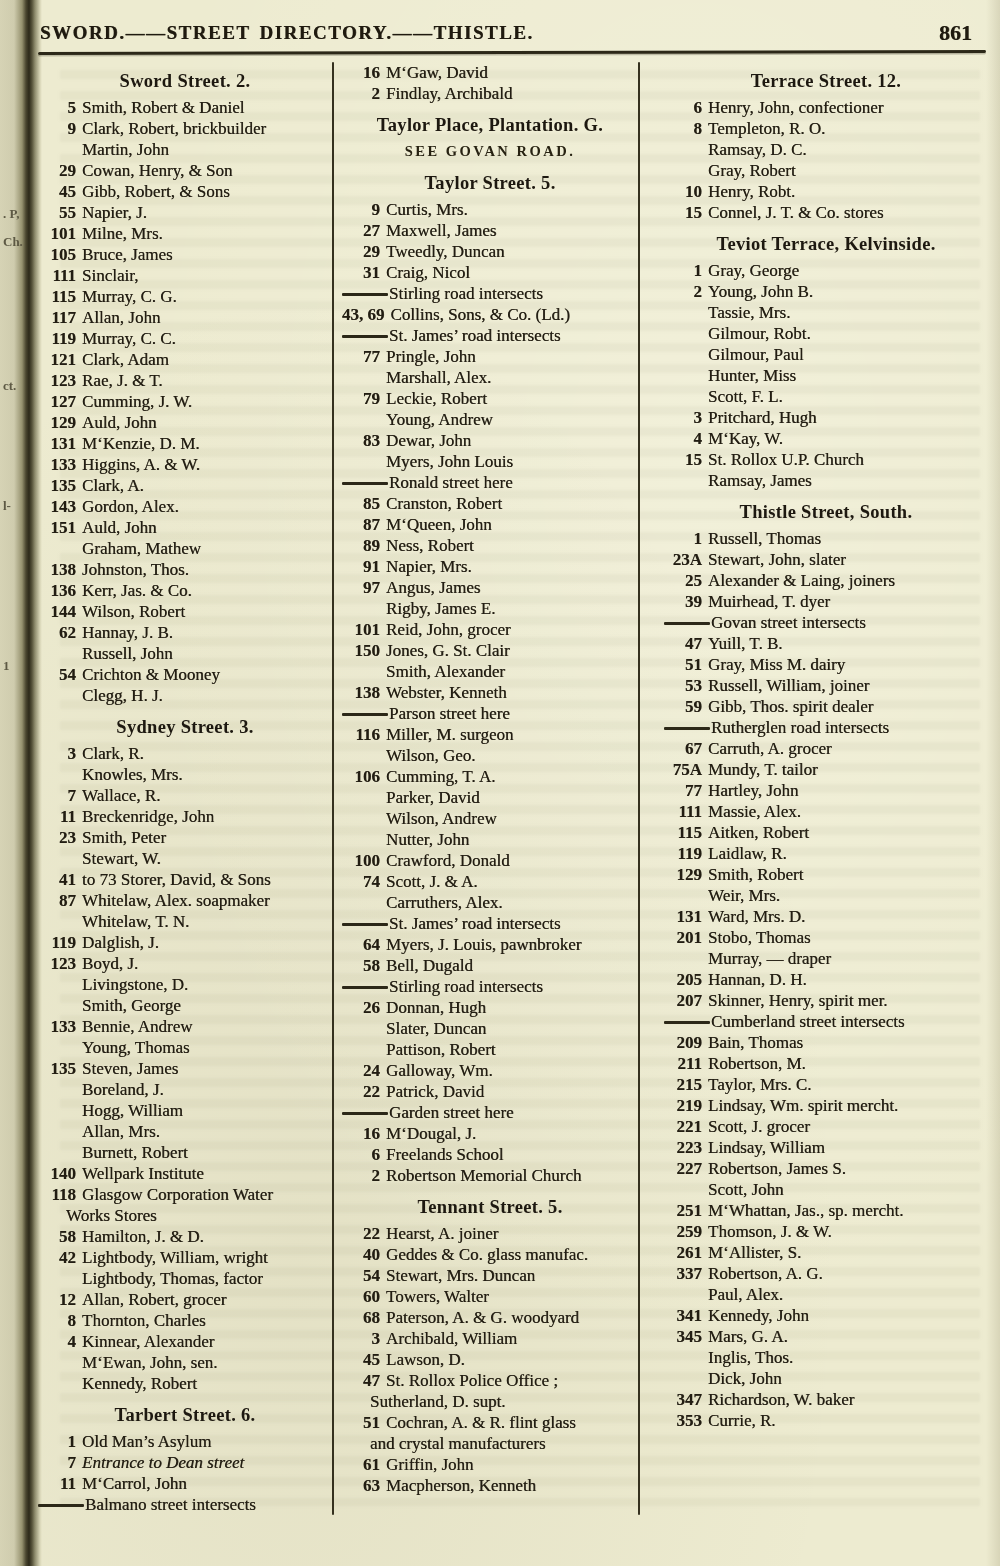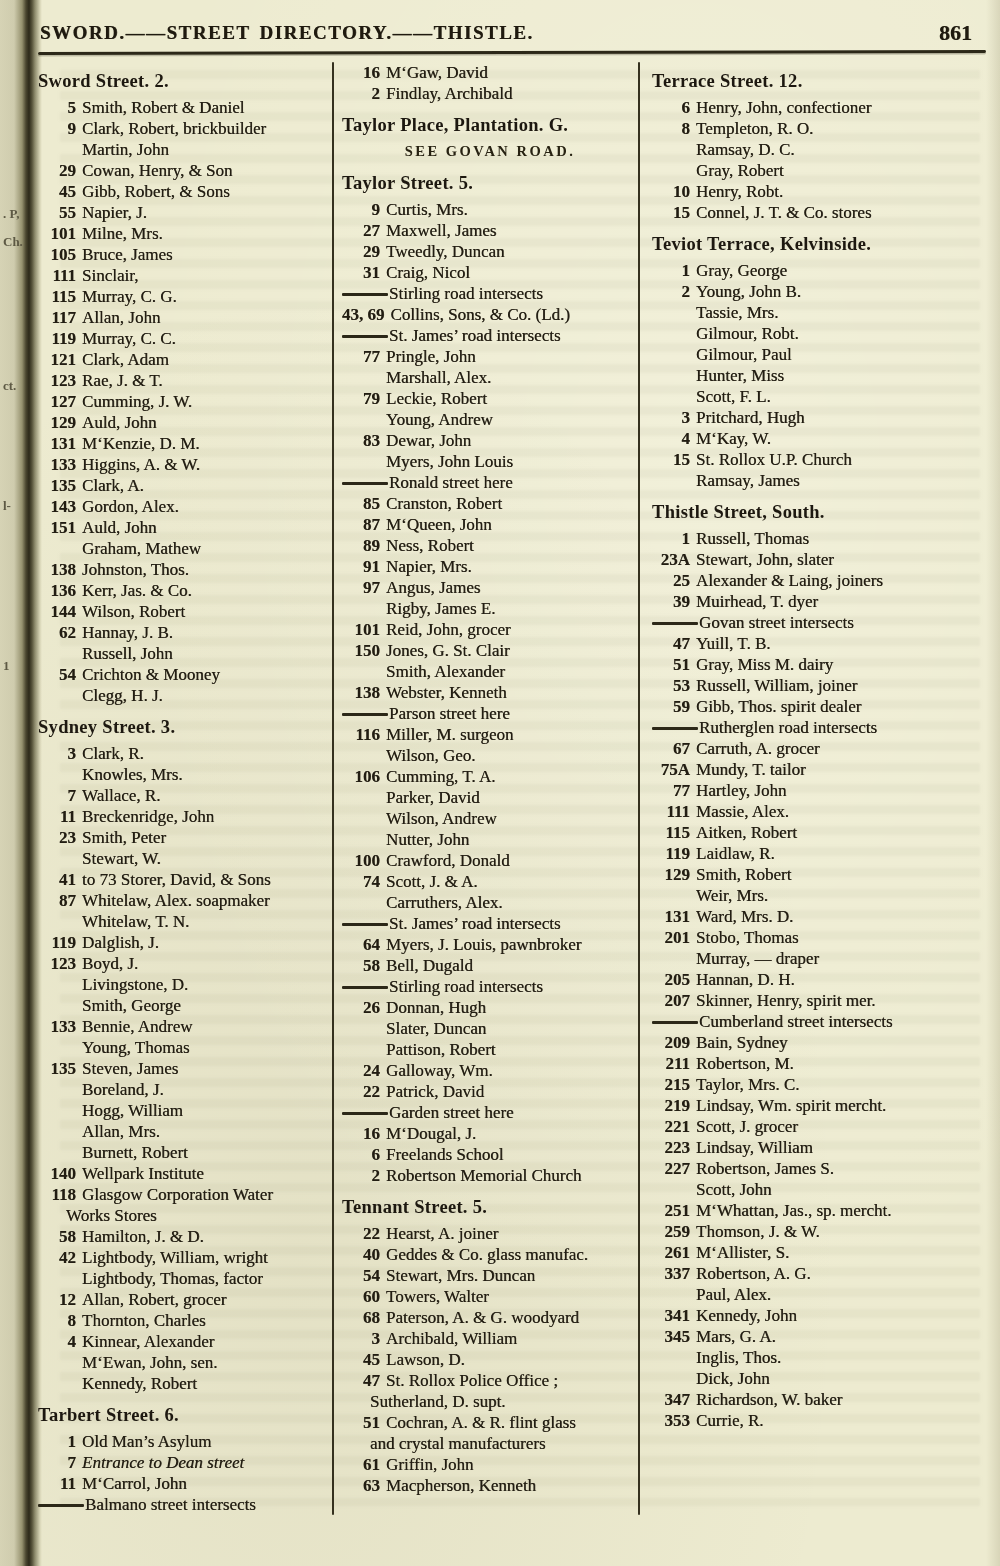--- a/index.html
+++ b/index.html
@@ -48,24 +48,24 @@
       repeating-linear-gradient(to bottom, rgba(112,106,74,0.055) 0px, rgba(112,106,74,0.055) 9px, rgba(112,106,74,0) 9px, rgba(112,106,74,0) 21px);
     filter:blur(1.5px);
   }
   .cols{
     position:absolute;top:62px;left:38px;right:12px;z-index:1;
     display:flex;align-items:flex-start;
   }
   .col{font-size:17px;line-height:21px;}
   .col-1{width:294px;flex:0 0 294px;}
   .col-2{width:304px;flex:0 0 304px;padding-left:8px;box-sizing:border-box;}
-  .col-3{flex:1;padding-left:12px;box-sizing:border-box;}
+  .col-3{flex:1;padding-left:24px;box-sizing:border-box;}
   .vrule{width:2px;background:#35311f;align-self:stretch;border-radius:1px;}
   .shead{
-    font-weight:bold;font-size:18.5px;line-height:22px;
+    font-weight:bold;font-size:18.5px;line-height:22px;text-align:center;
     margin:10px 0 5px;letter-spacing:0.3px;color:#1d1810;
   }
   .col .shead:first-child{margin-top:8px;}
   .note{
     text-align:center;font-size:14.5px;font-weight:bold;letter-spacing:2.5px;
     margin:1px 0 3px;color:#272212;
   }
   .subhead{
     font-weight:bold;font-size:17.5px;line-height:21px;margin:0 0 2px;white-space:pre;color:#1d1810;
   }
@@ -783,21 +783,21 @@
         <div class="row">
           <span class="num">207</span>
           <span class="txt">Skinner, Henry, spirit mer.</span>
         </div>
         <div class="row x">
           <span class="dash"></span>
           <span class="txt">Cumberland street intersects</span>
         </div>
         <div class="row">
           <span class="num">209</span>
-          <span class="txt">Bain, Sydney</span>
+          <span class="txt">Bain, Thomas</span>
         </div>
         <div class="row">
           <span class="num">211</span>
           <span class="txt">Robertson, M.</span>
         </div>
         <div class="row">
           <span class="num">215</span>
           <span class="txt">Taylor, Mrs. C.</span>
         </div>
         <div class="row">

